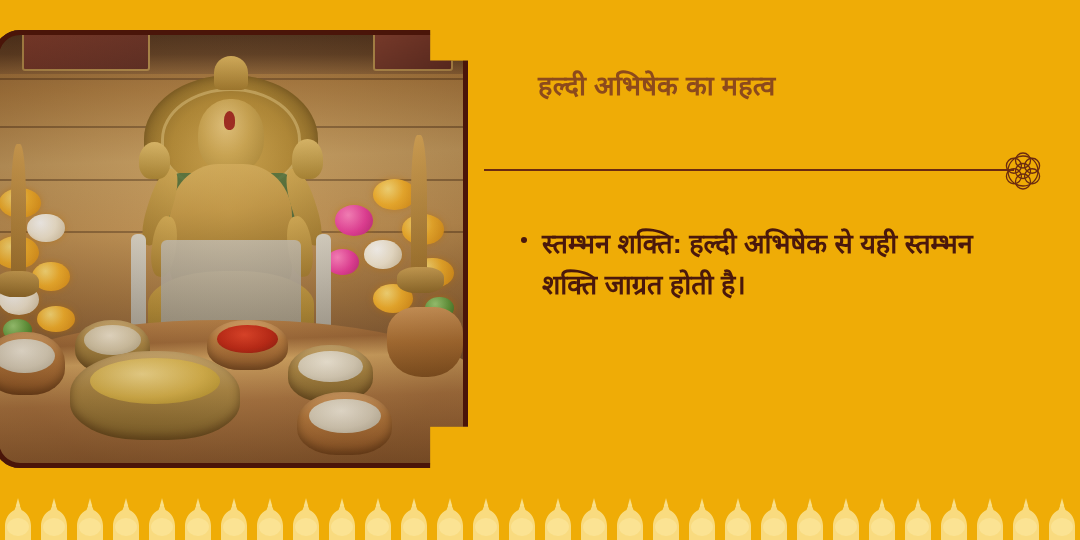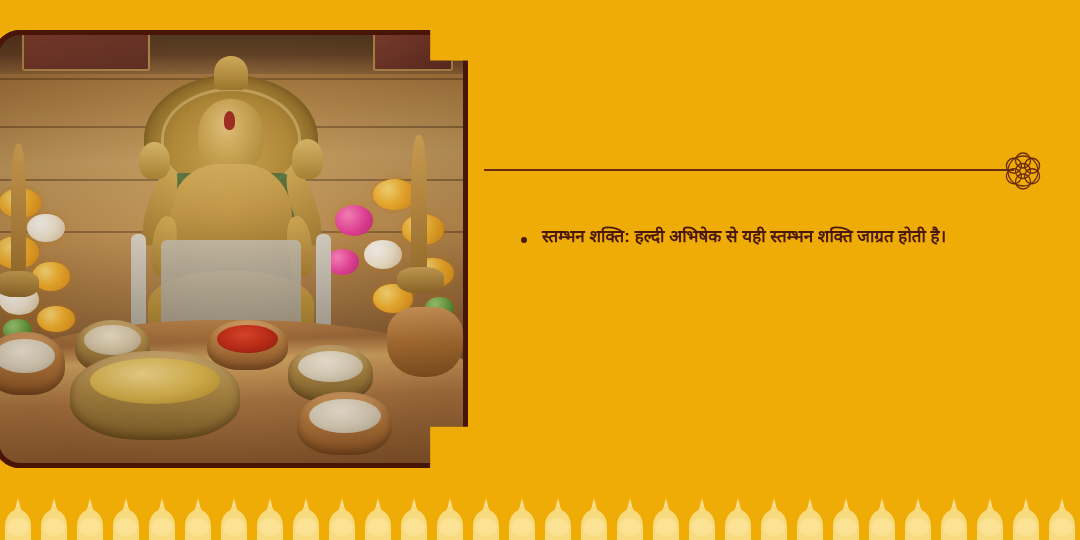--- a/index.html
+++ b/index.html
@@ -331,21 +331,21 @@
 
   .bullets {
     position: absolute;
     left: 516px;
     top: 224px;
     width: 470px;
     margin: 0;
     padding: 0;
     list-style: none;
     color: #4A180C;
-    font-size: 17px;
+    font-size: 27px;
     line-height: 1.52;
     font-weight: 600;
   }
   .bullets li {
     position: relative;
     padding-left: 26px;
     margin-bottom: 6px;
   }
   .bullets li::before {
     content: "";
@@ -462,20 +462,21 @@
 
           <div class="kalash"></div>
         </div>
 
         <div class="photo-soft"></div>
       </div>
     </div>
     <div class="photo-frame-outline"></div>
   </div>
 
+  <div class="title">हल्दी अभिषेक का महत्व</div>
 
   <div class="divider"></div>
 
   <div class="rosette">
     <svg viewBox="0 0 100 100" width="50" height="50" aria-hidden="true">
       <g fill="none" stroke="#6B2B10" stroke-width="2.6">
         <circle cx="50" cy="50" r="15"></circle>
         <circle cx="50" cy="29" r="15"></circle>
         <circle cx="68.2" cy="39.5" r="15"></circle>
         <circle cx="68.2" cy="60.5" r="15"></circle>

